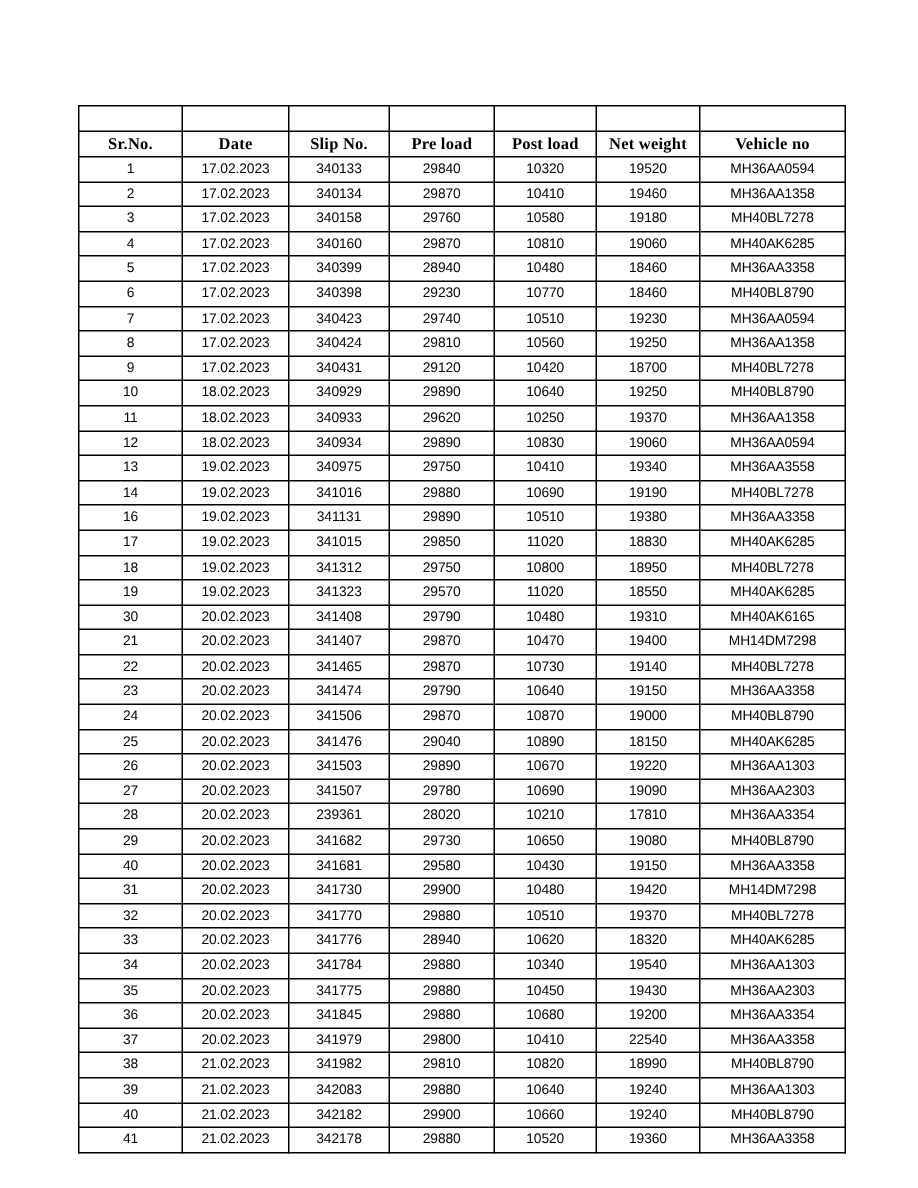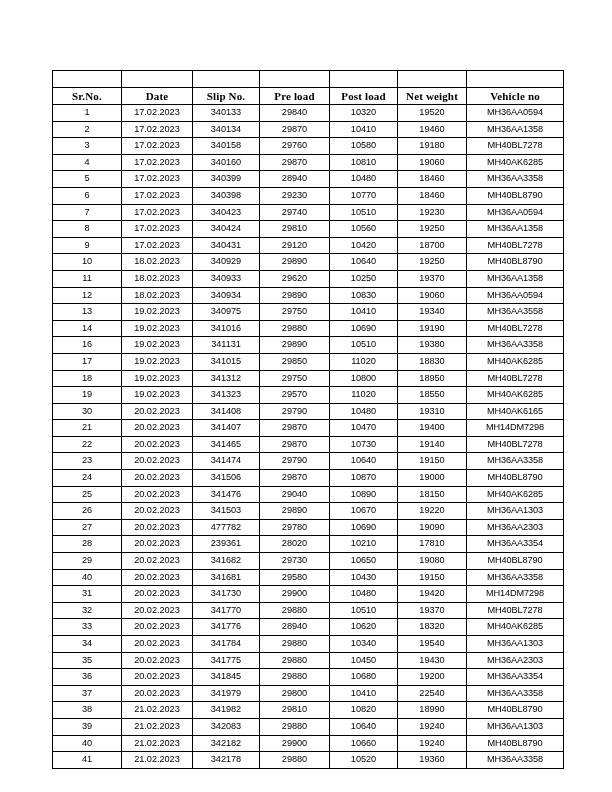--- a/index.html
+++ b/index.html
@@ -354,21 +354,21 @@
           <td class="cell">20.02.2023</td>
           <td class="cell">341503</td>
           <td class="cell">29890</td>
           <td class="cell">10670</td>
           <td class="cell">19220</td>
           <td class="cell cell-veh">MH36AA1303</td>
         </tr>
         <tr class="data-row">
           <td class="cell">27</td>
           <td class="cell">20.02.2023</td>
-          <td class="cell">477782</td>
+          <td class="cell">341507</td>
           <td class="cell">29780</td>
           <td class="cell">10690</td>
           <td class="cell">19090</td>
           <td class="cell cell-veh">MH36AA2303</td>
         </tr>
         <tr class="data-row">
           <td class="cell">28</td>
           <td class="cell">20.02.2023</td>
           <td class="cell">239361</td>
           <td class="cell">28020</td>

